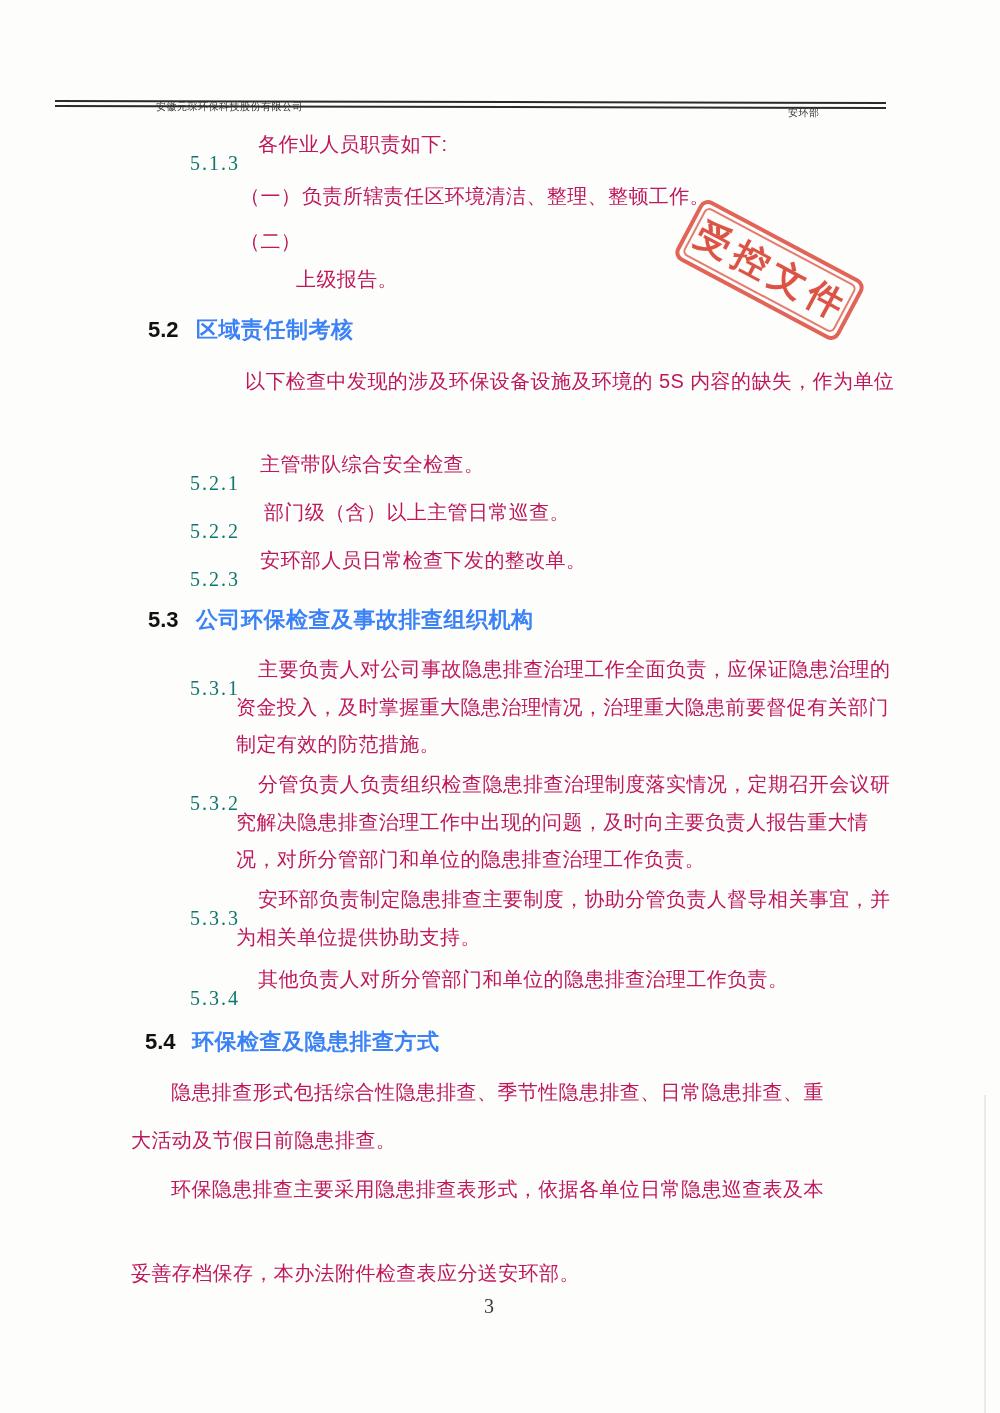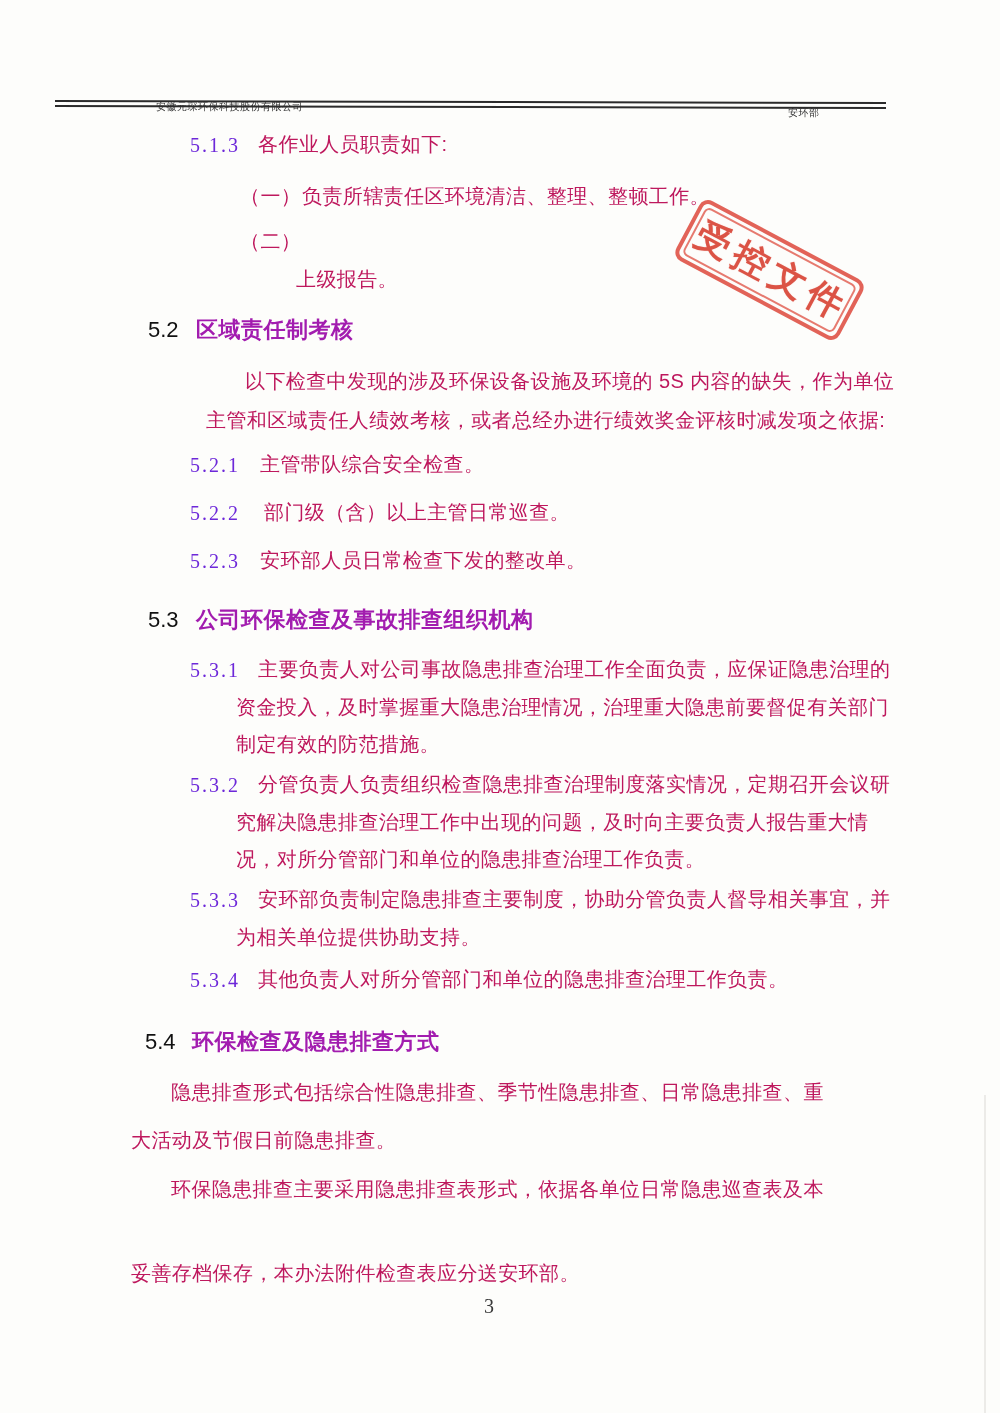--- a/index.html
+++ b/index.html
@@ -17,39 +17,40 @@
     letter-spacing:0.4px;
     color:#be185d;
     white-space:nowrap;
     line-height:1;
   }
   .num{
     position:absolute;
     font-family:"Liberation Serif", serif;
     font-size:20px;
     letter-spacing:2px;
-    color:#6d28d9;
+    color:#0f766e;
     white-space:nowrap;
     line-height:1;
+    margin-top:18px;
   }
   .h-num{
     position:absolute;
     font-family:"Liberation Sans", sans-serif;
-    font-weight:normal;
+    font-weight:bold;
     font-size:22px;
     color:#111;
     white-space:nowrap;
     line-height:1;
   }
   .h-title{
     position:absolute;
     font-weight:bold;
     font-size:22px;
     letter-spacing:0.5px;
-    color:#a21caf;
+    color:#3b82f6;
     white-space:nowrap;
     line-height:1;
     text-align:right;
   }
   .hdr{
     position:absolute;
     font-size:10px;
     letter-spacing:0.5px;
     color:#333;
     white-space:nowrap;
@@ -124,21 +125,20 @@
   <div class="stamp">
     <div class="stamp-inner">
       <span class="stamp-text">受控文件</span>
     </div>
   </div>
 
   <span class="h-num" style="left:148px;top:319px">5.2</span>
   <span class="h-title" style="left:196px;top:319px">区域责任制考核</span>
 
   <span class="t" style="left:245px;top:371px">以下检查中发现的涉及环保设备设施及环境的 5S 内容的缺失，作为单位</span>
-  <span class="t" style="left:206px;top:410px">主管和区域责任人绩效考核，或者总经办进行绩效奖金评核时减发项之依据:</span>
 
   <span class="num" style="left:190px;top:455px">5.2.1</span>
   <span class="t" style="left:260px;top:454px">主管带队综合安全检查。</span>
 
   <span class="num" style="left:190px;top:503px">5.2.2</span>
   <span class="t" style="left:264px;top:502px">部门级（含）以上主管日常巡查。</span>
 
   <span class="num" style="left:190px;top:551px">5.2.3</span>
   <span class="t" style="left:260px;top:550px">安环部人员日常检查下发的整改单。</span>
 

